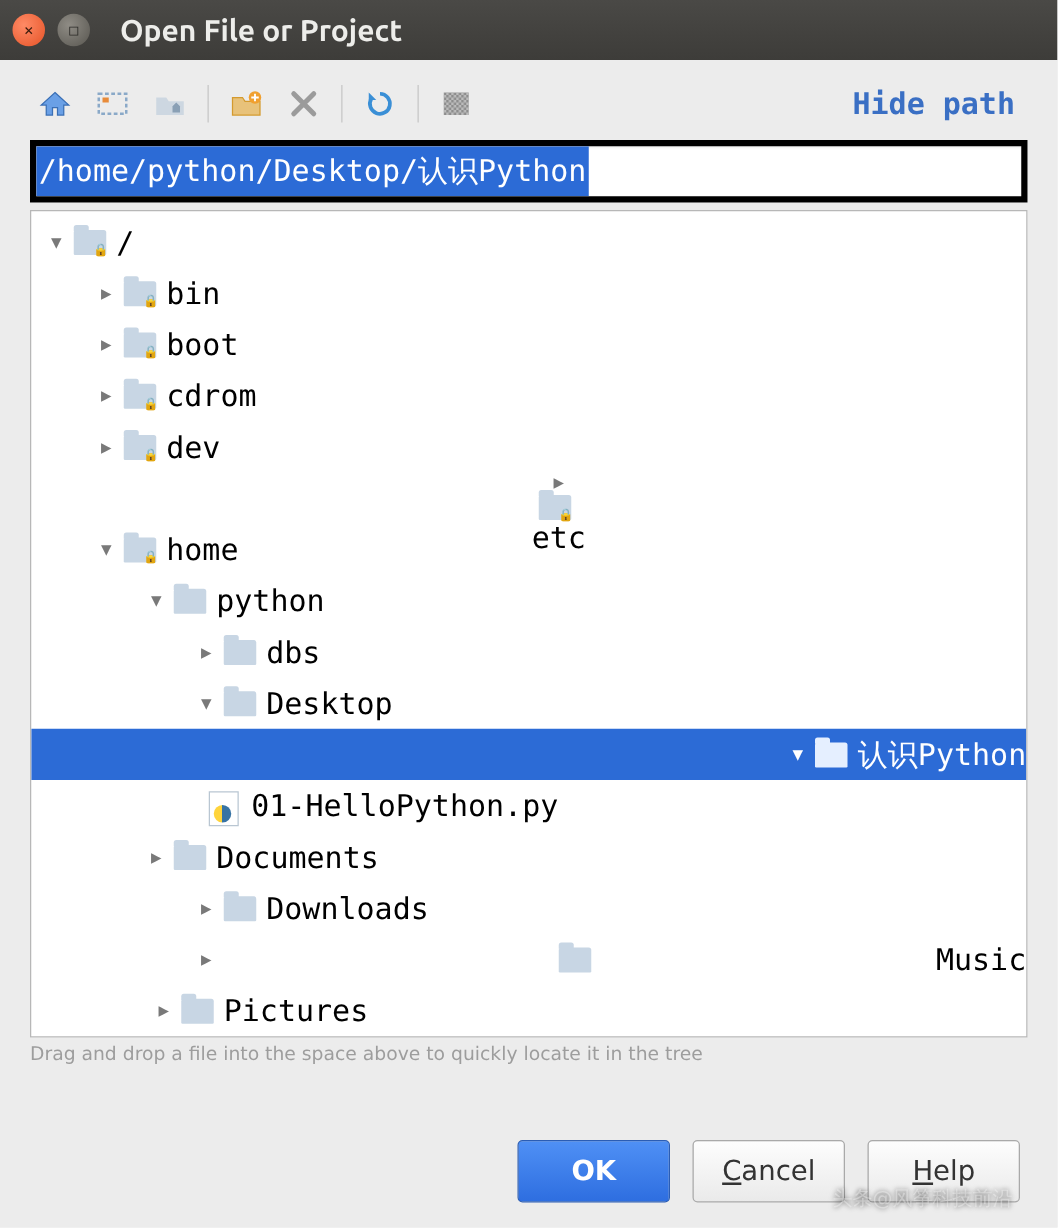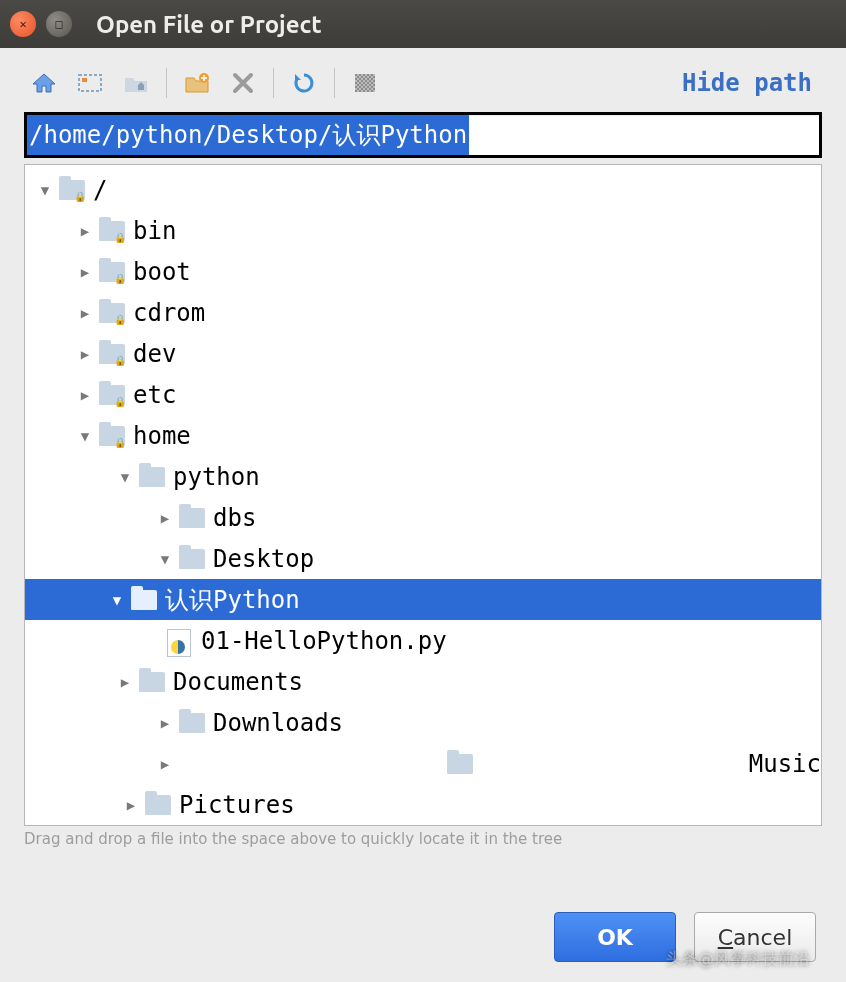--- a/index.html
+++ b/index.html
@@ -68,21 +68,21 @@
   .hide-path {
     color: #3a6fc4;
     font-size: 24px;
     cursor: pointer;
     padding-right: 10px;
     font-weight: bold;
   }
   .path-box {
     margin: 0 24px;
     height: 40px;
-    border: 3px solid #000000;
+    border: 5px solid #000000;
     background: #fff;
     box-shadow: inset 1px 1px 2px rgba(0,0,0,.08);
     display: flex;
     align-items: center;
     overflow: hidden;
   }
   .path-inner {
     background: #2c6bd6;
     color: #fff;
     font-size: 24px;
@@ -298,37 +298,40 @@
     <span class="path-inner">/home/python/Desktop/认识Python</span>
   </div>
 
   <div class="tree-box">
     <div class="tree" id="tree">
         <div class="row" style="padding-left: 8px;"><span class="arrow open"></span><span class="ficon"><span class="fld locked"></span></span><span>/</span></div>
         <div class="row" style="padding-left: 48px;"><span class="arrow closed"></span><span class="ficon"><span class="fld locked"></span></span><span>bin</span></div>
         <div class="row" style="padding-left: 48px;"><span class="arrow closed"></span><span class="ficon"><span class="fld locked"></span></span><span>boot</span></div>
         <div class="row" style="padding-left: 48px;"><span class="arrow closed"></span><span class="ficon"><span class="fld locked"></span></span><span>cdrom</span></div>
         <div class="row" style="padding-left: 48px;"><span class="arrow closed"></span><span class="ficon"><span class="fld locked"></span></span><span>dev</span></div>
-        <div class="row" style="padding-left: 48px;"><span class="arrow closed"></span><span class="ficon"><span class="fld locked"></span></span><span>etc</span></div>
+        <div class="row" style="padding-left: 48px; flex-direction: column;"><span class="arrow closed"></span><span class="ficon"><span class="fld locked"></span></span><span>etc</span></div>
         <div class="row" style="padding-left: 48px;"><span class="arrow open"></span><span class="ficon"><span class="fld locked"></span></span><span>home</span></div>
         <div class="row" style="padding-left: 88px;"><span class="arrow open"></span><span class="ficon"><span class="fld"></span></span><span>python</span></div>
         <div class="row" style="padding-left: 128px;"><span class="arrow closed"></span><span class="ficon"><span class="fld"></span></span><span>dbs</span></div>
         <div class="row" style="padding-left: 128px;"><span class="arrow open"></span><span class="ficon"><span class="fld"></span></span><span>Desktop</span></div>
-        <div class="row selected" style="padding-left: 80px;"><span class="arrow open"></span><span class="ficon"><span class="fld"></span></span><span>认识Python</span></div>
+        <div class="row selected" style="padding-left: 112px; justify-content: flex-end;"><span class="arrow open"></span><span class="ficon"><span class="fld"></span></span><span>认识Python</span></div>
         <div class="row" style="padding-left: 116px;"><span class="arrow none"></span><span class="ficon"><span class="pyfile"></span></span><span>01-HelloPython.py</span></div>
         <div class="row" style="padding-left: 88px;"><span class="arrow closed"></span><span class="ficon"><span class="fld"></span></span><span>Documents</span></div>
         <div class="row" style="padding-left: 128px;"><span class="arrow closed"></span><span class="ficon"><span class="fld"></span></span><span>Downloads</span></div>
         <div class="row" style="padding-left: 128px; justify-content: space-between;"><span class="arrow closed"></span><span class="ficon"><span class="fld"></span></span><span>Music</span></div>
         <div class="row" style="padding-left: 94px;"><span class="arrow closed"></span><span class="ficon"><span class="fld"></span></span><span>Pictures</span></div>
       </div>
   </div>
 
   <div class="hint">Drag and drop a file into the space above to quickly locate it in the tree</div>
 
   <div class="btnbar">
     <div class="dlgbtn primary">OK</div>
     <div class="dlgbtn">
       <span><span class="ul">C</span><span>ancel</span></span>
     </div>
+    <div class="dlgbtn">
+      <span><span class="ul">H</span><span>elp</span></span>
+    </div>
   </div>
 
   <div class="watermark">头条@风筝科技前沿</div>
 </div>
 
 </body></html>

